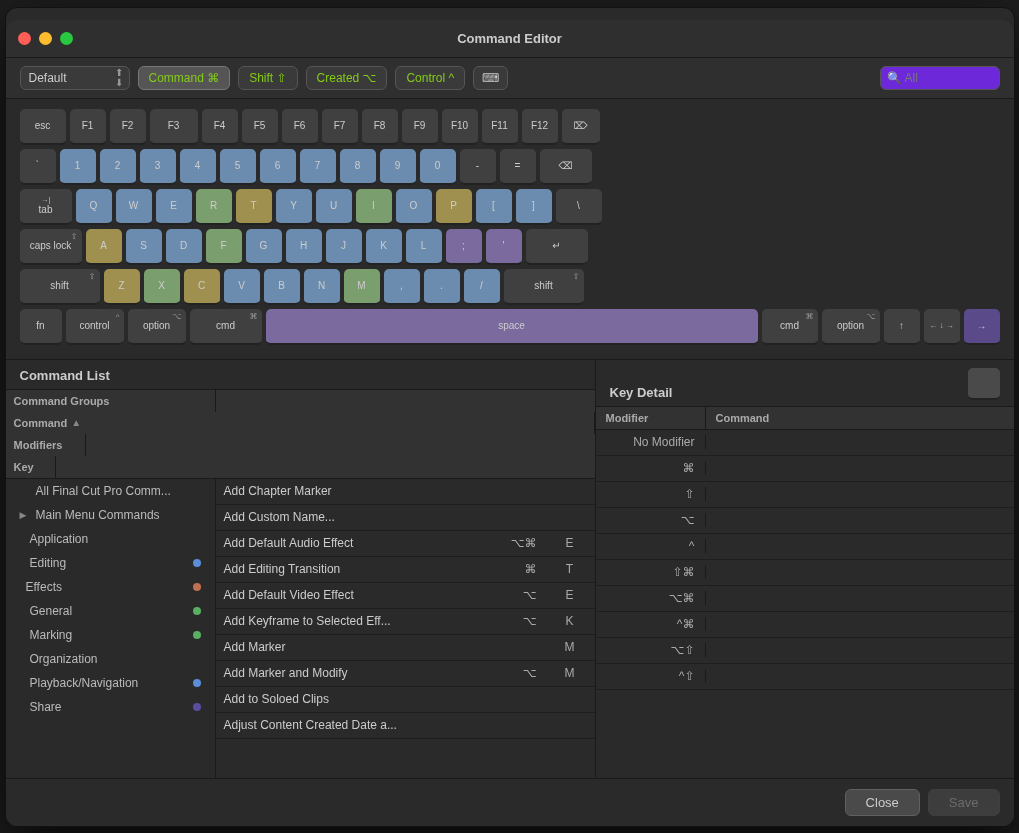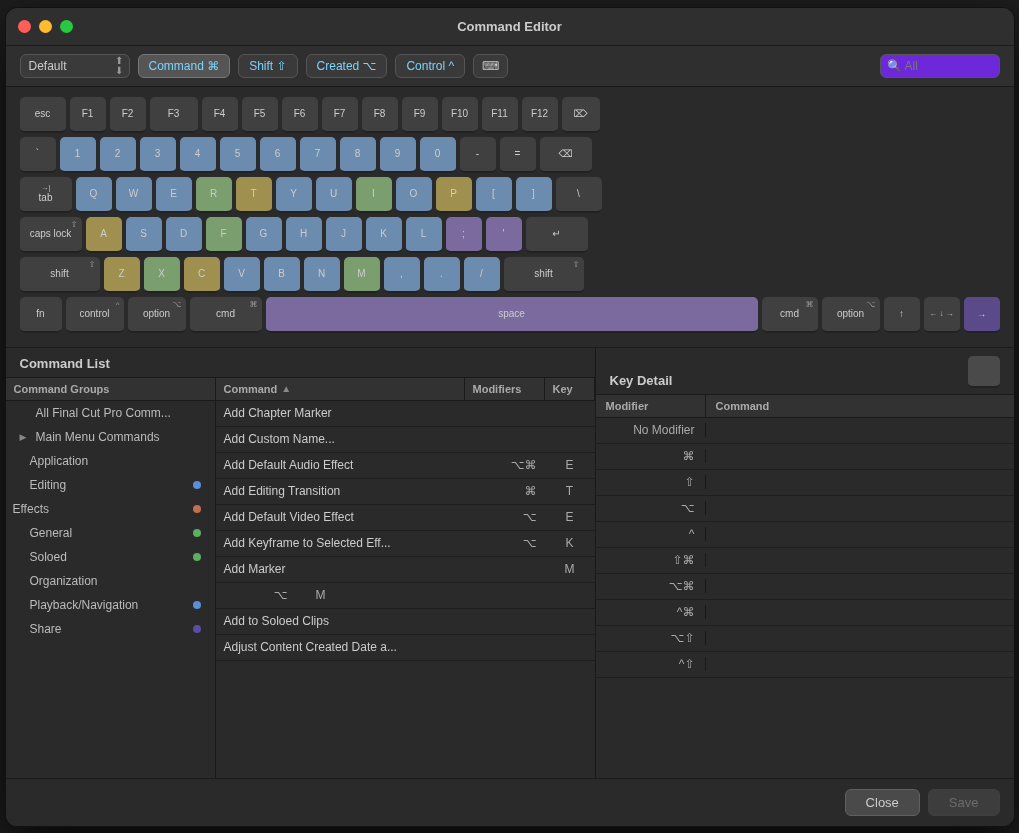--- a/index.html
+++ b/index.html
@@ -27,20 +27,21 @@
     }
     .titlebar {
       background: #2f2f2f;
       border-bottom: 1px solid #1a1a1a;
       height: 38px;
       display: flex;
       align-items: center;
       justify-content: center;
       position: relative;
       border-radius: 12px 12px 0 0;
+      margin-top: 12px;
     }
     .traffic-lights {
       position: absolute;
       left: 12px;
       display: flex;
       gap: 8px;
       align-items: center;
     }
     .traffic-light {
       width: 13px; height: 13px;
@@ -88,21 +89,21 @@
       color: #999;
       font-size: 10px;
       display: flex;
       flex-direction: column;
       line-height: 1;
     }
     .modifier-btn {
       background: #3a3a3a;
       border: 1px solid #555;
       border-radius: 6px;
-      color: #7dd3fc;
+      color: #84cc16;
       padding: 4px 10px;
       font-size: 12px;
       cursor: pointer;
       white-space: nowrap;
     }
     .modifier-btn.active {
       background: #555;
       border-color: #777;
     }
     .keyboard-icon-btn {
@@ -205,20 +206,21 @@
       font-size: 13px;
       font-weight: 600;
       color: #ccc;
       padding: 8px 14px 6px 14px;
     }
     .table-header {
       display: flex;
       background: #323232;
       border-bottom: 1px solid #1a1a1a;
       border-top: 1px solid #1a1a1a;
+      flex-direction: column;
     }
     .th {
       font-size: 11px;
       font-weight: 600;
       color: #aaa;
       padding: 5px 8px;
       border-right: 1px solid #1a1a1a;
     }
     .th.col-group { width: 210px; display: flex; align-items: center; gap: 4px; }
     .th.col-command { flex: 1; display: flex; align-items: center; gap: 4px; }
@@ -716,30 +718,30 @@
             <span class="disclosure-triangle">▶</span>
             <span>Main Menu Commands</span>
           </div>
           <div class="group-item" style="padding-left:24px">
             <span>Application</span>
           </div>
           <div class="group-item" style="padding-left:24px">
             <span>Editing</span>
             <span class="dot" style="background:#5b8dd9"></span>
           </div>
-          <div class="group-item" style="padding-left:7px">
+          <div class="group-item" style="padding-left:20px">
             <span>Effects</span>
             <span class="dot" style="background:#c07050"></span>
           </div>
           <div class="group-item" style="padding-left:24px">
             <span>General</span>
             <span class="dot" style="background:#5ab060"></span>
           </div>
           <div class="group-item" style="padding-left:24px">
-            <span>Soloed</span>
+            <span>Marking</span>
             <span class="dot" style="background:#5ab060"></span>
           </div>
           <div class="group-item" style="padding-left:24px">
             <span>Organization</span>
           </div>
           <div class="group-item" style="padding-left:24px">
             <span>Playback/Navigation</span>
             <span class="dot" style="background:#5b8dd9"></span>
           </div>
           <div class="group-item" style="padding-left:24px">
@@ -777,20 +779,21 @@
             <span class="cmd-name">Add Keyframe to Selected Eff...</span>
             <span class="cmd-mod">⌥</span>
             <span class="cmd-key">K</span>
           </div>
           <div class="cmd-row">
             <span class="cmd-name">Add Marker</span>
             <span class="cmd-mod"></span>
             <span class="cmd-key">M</span>
           </div>
           <div class="cmd-row">
+            <span class="cmd-name">Add Marker and Modify</span>
             <span class="cmd-mod">⌥</span>
             <span class="cmd-key">M</span>
           </div>
           <div class="cmd-row">
             <span class="cmd-name">Add to Soloed Clips</span>
             <span class="cmd-mod"></span>
             <span class="cmd-key"></span>
           </div>
           <div class="cmd-row">
             <span class="cmd-name">Adjust Content Created Date a...</span>

